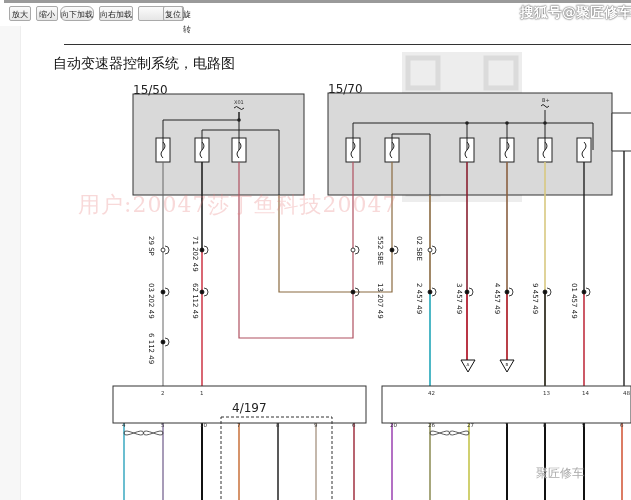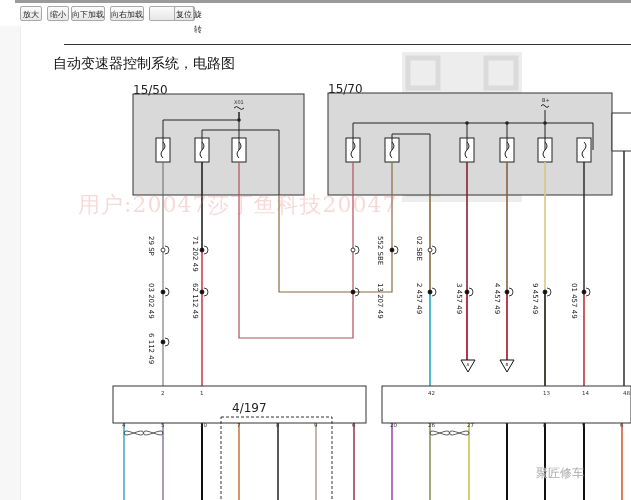--- a/index.html
+++ b/index.html
@@ -1,18 +1,18 @@
 <!DOCTYPE html>
 <html><head>
 <meta charset="utf-8">
 <style>
   html, body { margin:0; padding:0; }
   body { width:631px; height:500px; overflow:hidden; background:#ffffff; position:relative;
          font-family: "DejaVu Sans", "Liberation Sans", sans-serif; }
-  .topbar { position:absolute; left:15px; top:0; width:563px; height:26px; background:#fff; }
+  .topbar { position:absolute; left:4px; top:0; width:563px; height:26px; background:#fff; }
   .topbar-shadow { position:absolute; left:0; top:0; width:631px; height:3px; background:#9a9a9a; }
   .btn { position:absolute; top:6px; height:15px; font-size:8px; line-height:15px; text-align:center;
          border:1px solid #a9a9a9; background:linear-gradient(#fbfbfb,#e6e6e6); color:#222;
          border-radius:2px; box-sizing:border-box; cursor:pointer; }
   .notice { position:absolute; left:181px; top:7px; font-size:9px; color:#e04646; white-space:nowrap; letter-spacing:0.2px; }
   .brand { position:absolute; left:516px; top:4px; font-size:14px; color:#ffffff; white-space:nowrap;
            text-shadow: 0 0 2px #666, 0 0 1px #333; font-weight:bold; }
   .leftstrip { position:absolute; left:0; top:26px; width:20px; height:474px; background:#f7f7f7; border-right:1px solid #eee; }
   .hr { position:absolute; left:64px; top:44px; width:567px; height:1px; background:#333; }
   .doc-title { position:absolute; left:53px; top:55px; font-size:14px; font-weight:normal; color:#111; white-space:nowrap; }
@@ -21,24 +21,25 @@
   .wm2 { position:absolute; left:536px; top:465px; font-size:12px; color:#aaa; white-space:nowrap; text-shadow:0 0 2px #fff; }
   svg { position:absolute; left:0; top:0; }
 </style>
 </head>
 <body>
 
 <div class="topbar">
   <div class="topbar-shadow"></div>
   <div class="btn" id="b0" style="left: 5px; width: 22px;">放大</div>
   <div class="btn" id="b1" style="left: 32px; width: 22px;">缩小</div>
-  <div class="btn" id="b2" style="left: 56px; width: 34px;">向下加载</div>
+  <div class="btn" id="b2" style="left: 56px; width: 34px; border-radius: 6px;">向下加载</div>
   <div class="btn" id="b3" style="left: 95px; width: 34px;">向右加载</div>
   <div class="btn" id="b4" style="left: 134px; width: 22px; padding-left: 44px;">旋转</div>
   <div class="btn" id="b5" style="left: 159px; width: 20px;">复位</div>
+  <div class="brand">搜狐号@聚匠修车</div>
 </div>
 
 <div class="leftstrip"></div>
 <div class="hr"></div>
 <div class="doc-title">自动变速器控制系统，电路图</div>
 
 <svg id="diagram" width="631" height="500">
 
   <g opacity="0.35">
     <rect x="402" y="52" width="120" height="150" fill="#ccc"></rect>

